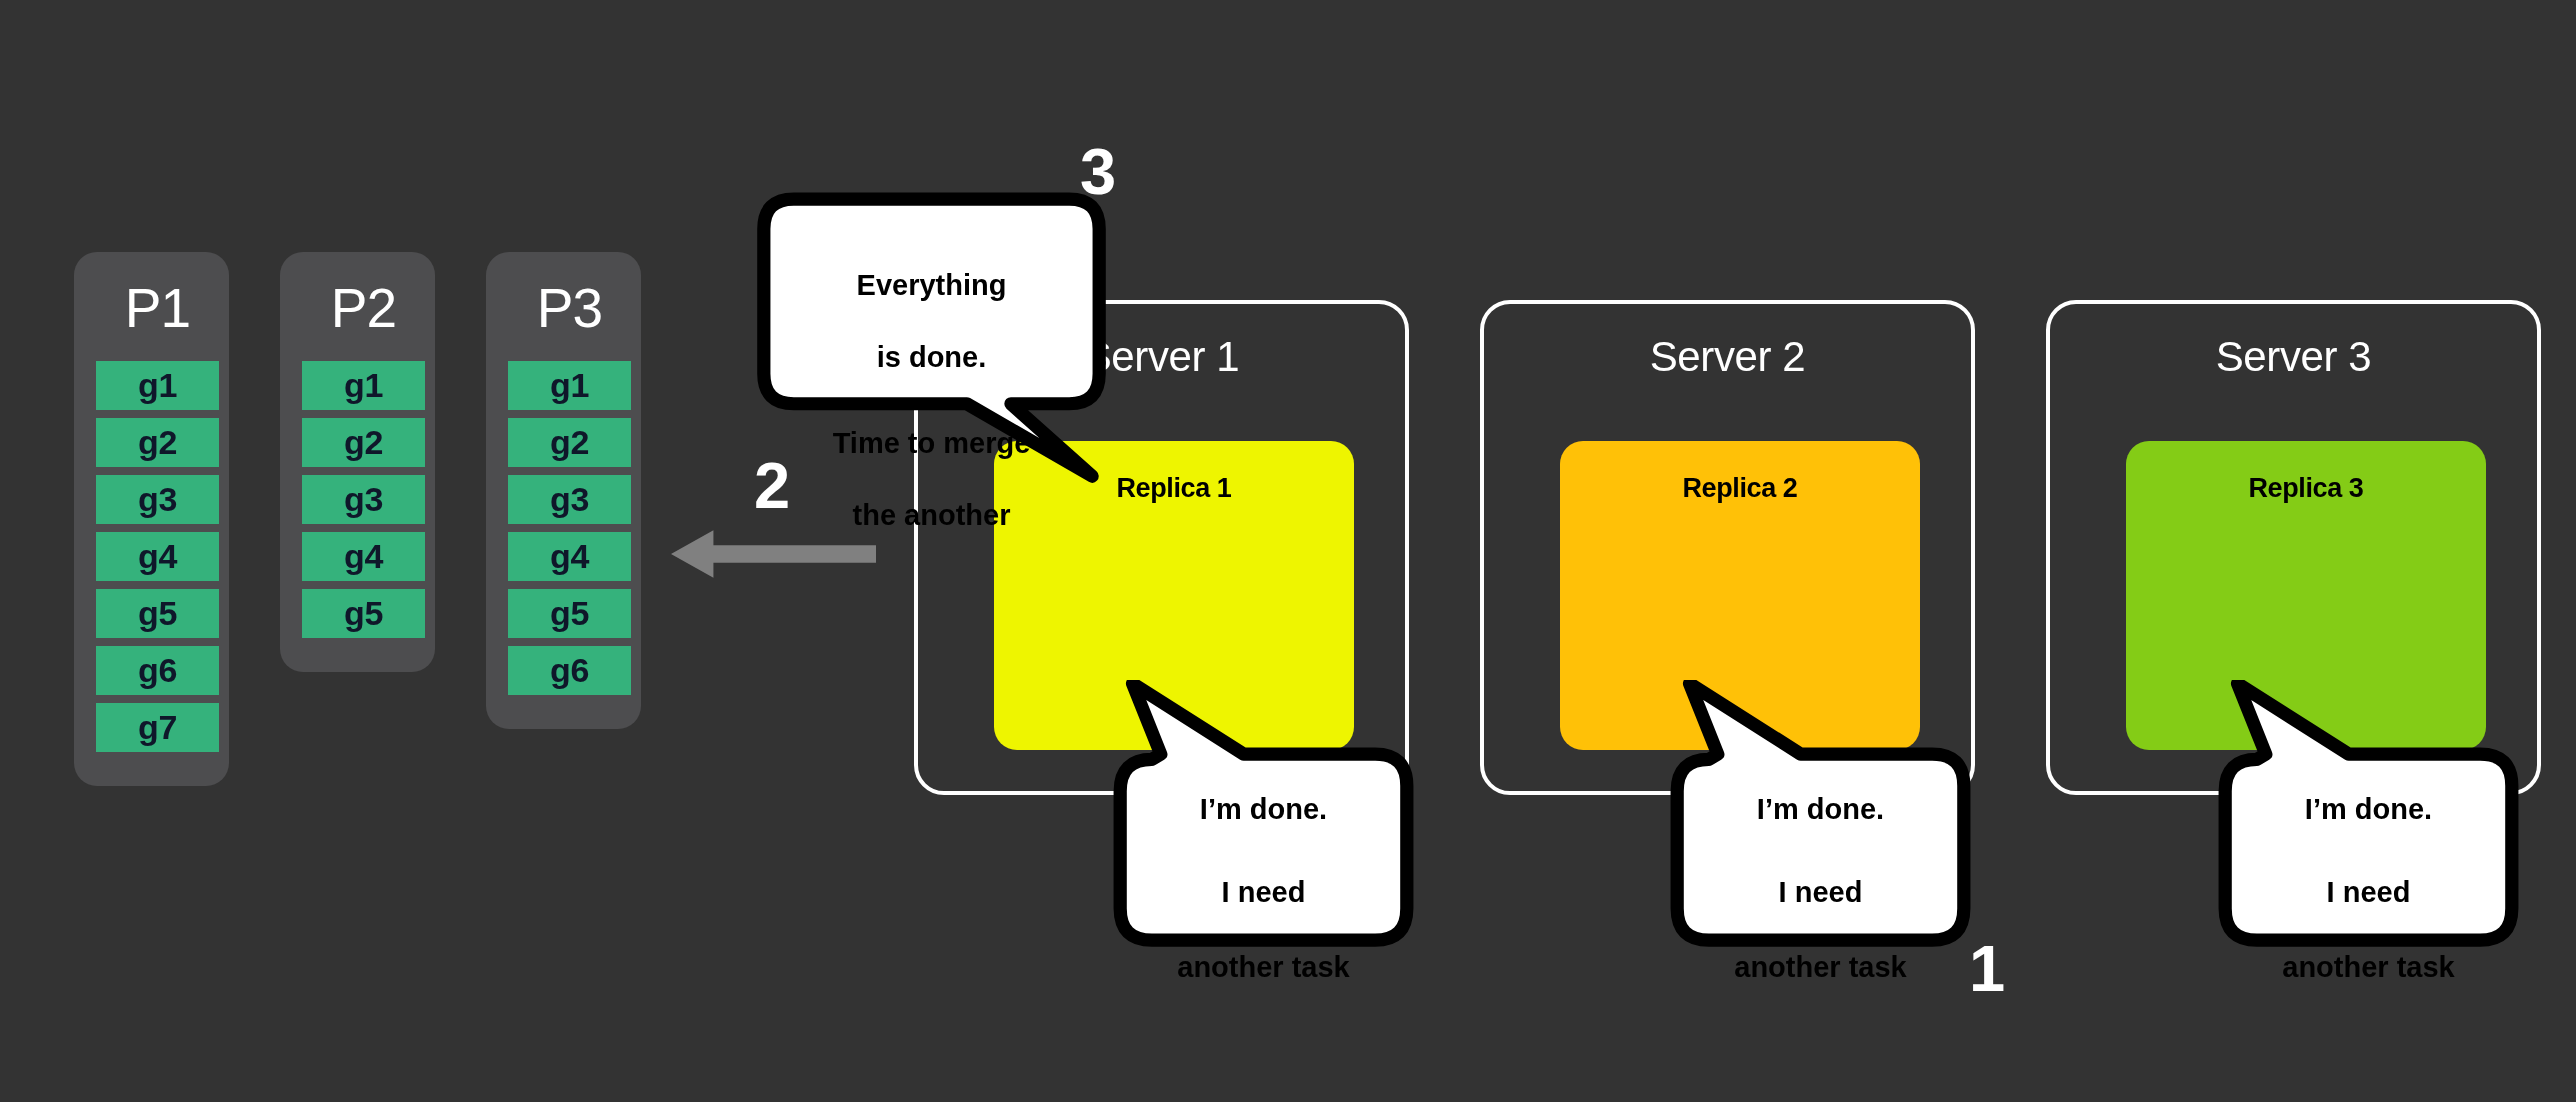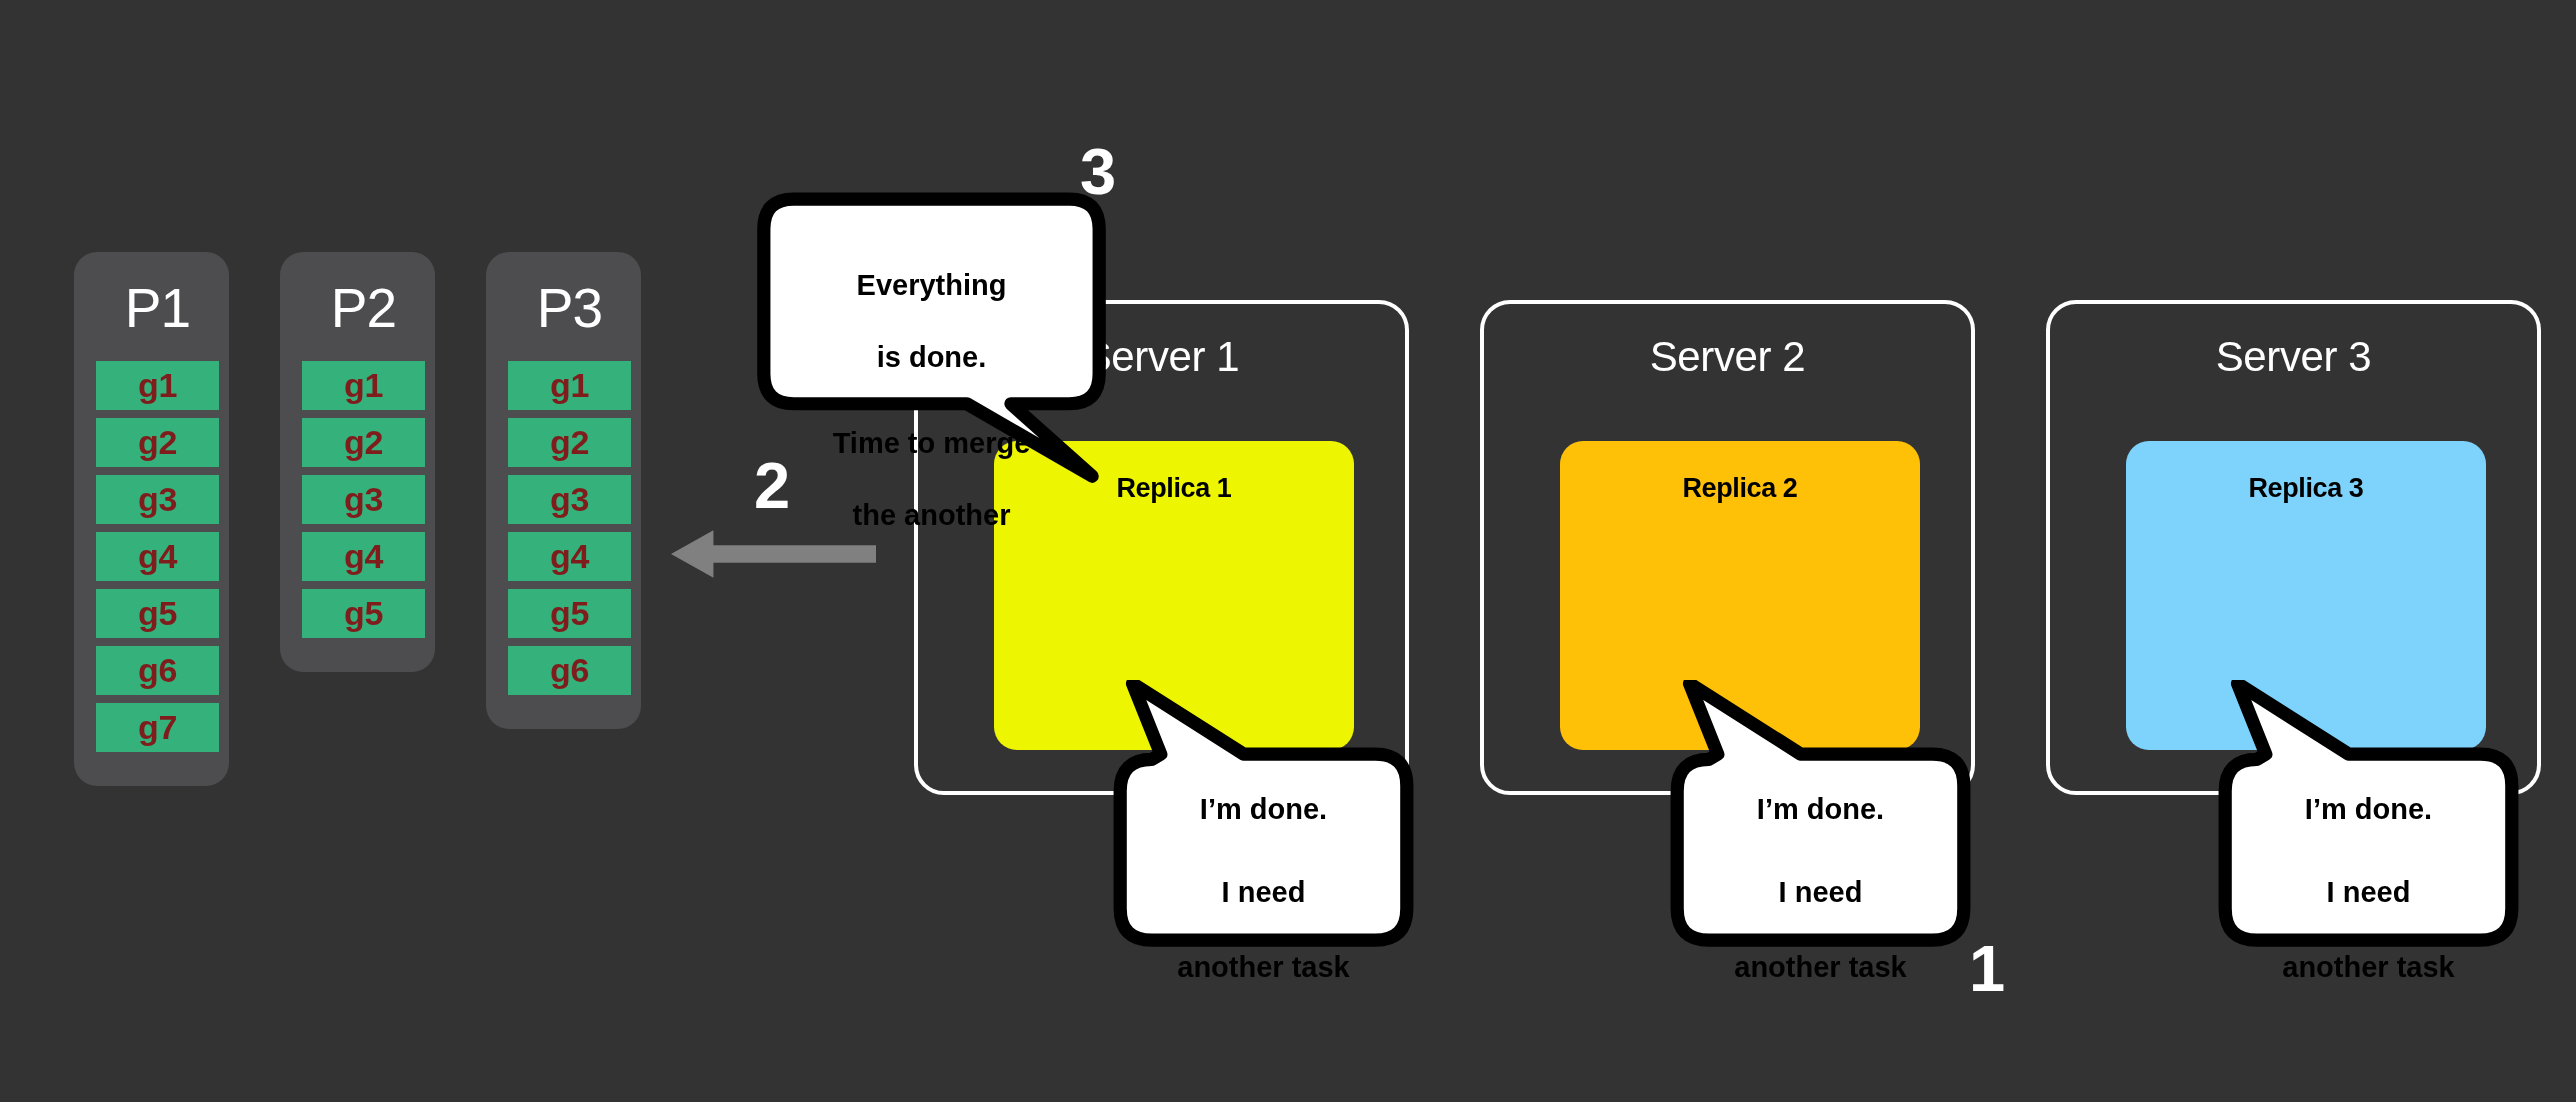--- a/index.html
+++ b/index.html
@@ -47,21 +47,21 @@
     user-select: none;
   }
   .gene-list {
     display: flex;
     flex-direction: column;
     gap: 8px;
     width: 123px;
   }
   .gene {
     background: #35b27c;
-    color: #7f1d1d;
+    color: #0f172a;
     font-size: 34px;
     font-weight: 700;
     text-align: center;
     line-height: 49px;
     height: 49px;
     letter-spacing: -0.4px;
   }
 
   
   .step2-group {
@@ -231,21 +231,21 @@
 
     <div class="server">
       <div class="server-title">Server 2</div>
       <div class="replica" style="background:#ffc107">
         <div class="replica-label">Replica 2</div>
       </div>
     </div>
 
     <div class="server">
       <div class="server-title">Server 3</div>
-      <div class="replica" style="background:#7dd3fc">
+      <div class="replica" style="background:#84cc16">
         <div class="replica-label">Replica 3</div>
       </div>
     </div>
   </div>
 
   <div class="bubble merge-bubble">
     <svg class="bubble-svg" width="353" height="296" viewBox="0 0 400 335">
       <path d="M 44 10
                L 356 10
                Q 390 10 390 44

